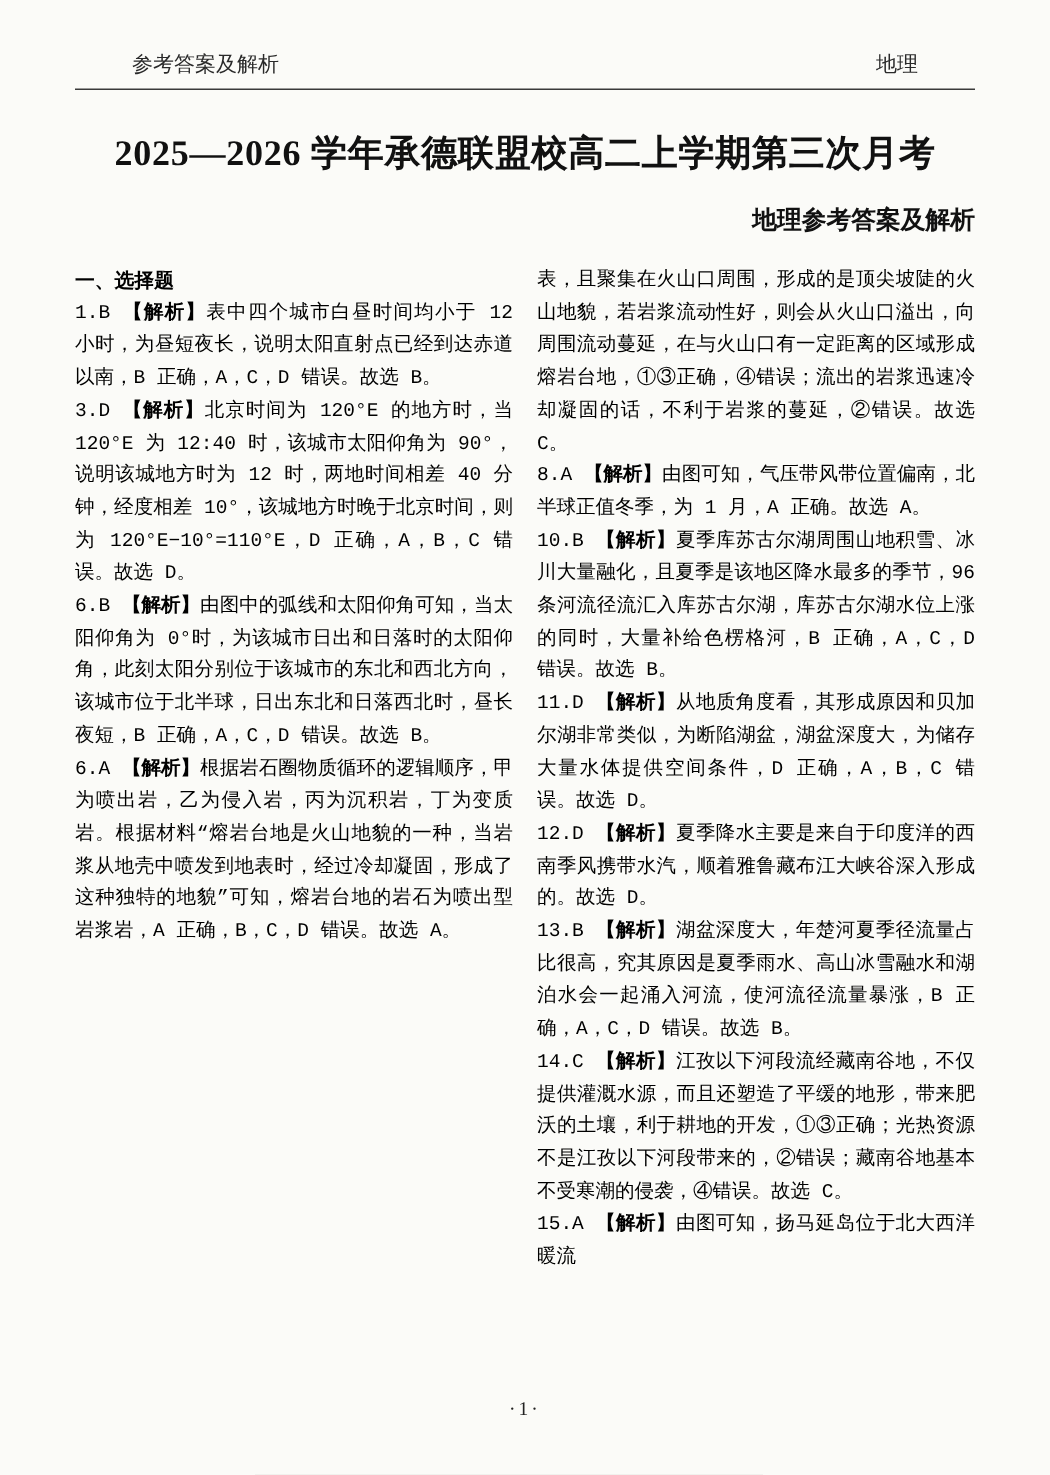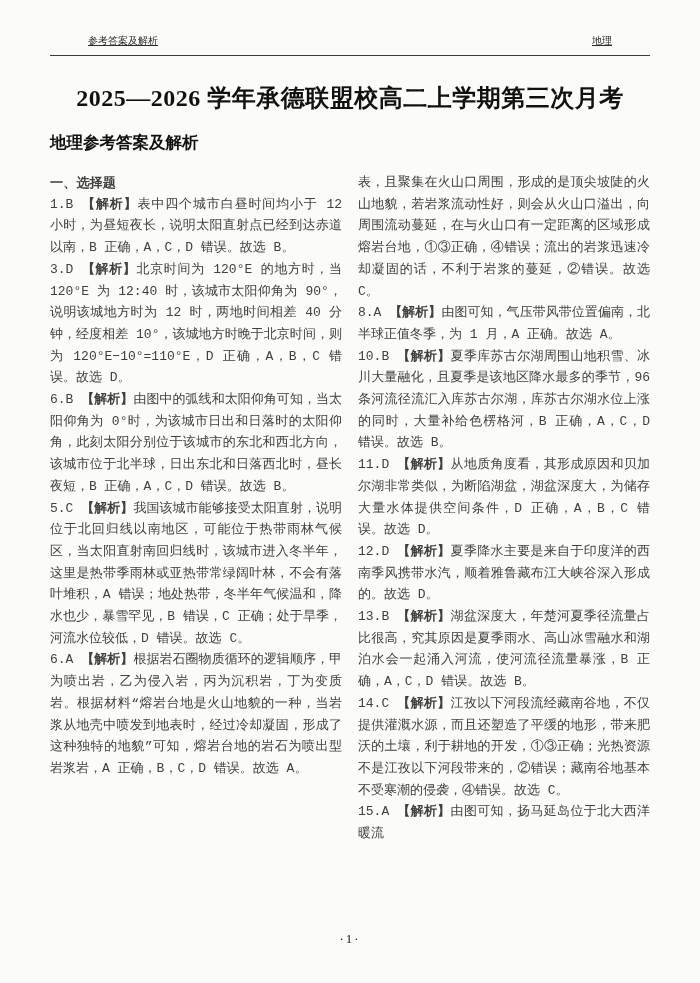--- a/index.html
+++ b/index.html
@@ -13,53 +13,52 @@
     font-family:"Liberation Serif","DejaVu Serif",serif;
     color:#1c1c1c;
     overflow:hidden;
   }
   .header {
     display:flex;
     justify-content:space-between;
     align-items:flex-start;
     padding:0 38px 7px 38px;
     border-bottom:1.6px solid #3a3a3a;
-    font-size:10px;
+    font-size:14px;
     color:#2a2a2a;
-    text-decoration:underline;
   }
   .title {
     margin:26px 0 0 0;
     text-align:center;
     font-size:24px;
     font-weight:bold;
     letter-spacing:0.5px;
     color:#111;
   }
   .subtitle {
     margin:18px 0 0 0;
-    text-align:left;
+    text-align:right;
     font-size:16.5px;
     font-weight:bold;
     color:#111;
   }
   .columns {
     display:flex;
     gap:16px;
     margin-top:18px;
     height:742px;
     overflow:hidden;
   }
   .col {
     flex:1 1 0;
     min-width:0;
     font-size:13px;
     line-height:21.7px;
     text-align:justify;
-    color:#404040;
+    color:#000000;
   }
   .section-title {
     margin:0;
     font-weight:bold;
     font-size:13.2px;
   }
   .item { margin:0;font-family:Liberation Mono, monospace; }
   .num { font-weight:normal; }
   .label { font-weight:bold; }
   .footer {
@@ -87,21 +86,20 @@
   <h2 class="subtitle">地理参考答案及解析</h2>
 
   <div class="columns">
 
     <div class="col">
       <p class="section-title">一、选择题</p>
       <div id="left-items">
           <p class="item"><span class="num">1.B</span> <span class="label">【解析】</span><span class="text">表中四个城市白昼时间均小于 12 小时，为昼短夜长，说明太阳直射点已经到达赤道以南，B 正确，A，C，D 错误。故选 B。</span></p>
           <p class="item"><span class="num">3.D</span> <span class="label">【解析】</span><span class="text">北京时间为 120°E 的地方时，当 120°E 为 12:40 时，该城市太阳仰角为 90°，说明该城地方时为 12 时，两地时间相差 40 分钟，经度相差 10°，该城地方时晚于北京时间，则为 120°E−10°=110°E，D 正确，A，B，C 错误。故选 D。</span></p>
           <p class="item"><span class="num">6.B</span> <span class="label">【解析】</span><span class="text">由图中的弧线和太阳仰角可知，当太阳仰角为 0°时，为该城市日出和日落时的太阳仰角，此刻太阳分别位于该城市的东北和西北方向，该城市位于北半球，日出东北和日落西北时，昼长夜短，B 正确，A，C，D 错误。故选 B。</span></p>
-          <p class="item"><span class="num">5.C</span> <span class="label">【解析】</span><span class="text">我国该城市能够接受太阳直射，说明位于北回归线以南地区，可能位于热带雨林气候区，当太阳直射南回归线时，该城市进入冬半年，这里是热带季雨林或亚热带常绿阔叶林，不会有落叶堆积，A 错误；地处热带，冬半年气候温和，降水也少，暴雪罕见，B 错误，C 正确；处于旱季，河流水位较低，D 错误。故选 C。</span></p>
           <p class="item"><span class="num">6.A</span> <span class="label">【解析】</span><span class="text">根据岩石圈物质循环的逻辑顺序，甲为喷出岩，乙为侵入岩，丙为沉积岩，丁为变质岩。根据材料“熔岩台地是火山地貌的一种，当岩浆从地壳中喷发到地表时，经过冷却凝固，形成了这种独特的地貌”可知，熔岩台地的岩石为喷出型岩浆岩，A 正确，B，C，D 错误。故选 A。</span></p>
         </div>
     </div>
 
     <div class="col">
       <p class="item">表，且聚集在火山口周围，形成的是顶尖坡陡的火山地貌，若岩浆流动性好，则会从火山口溢出，向周围流动蔓延，在与火山口有一定距离的区域形成熔岩台地，①③正确，④错误；流出的岩浆迅速冷却凝固的话，不利于岩浆的蔓延，②错误。故选 C。</p>
       <div id="right-items">
           <p class="item"><span class="num">8.A</span> <span class="label">【解析】</span><span class="text">由图可知，气压带风带位置偏南，北半球正值冬季，为 1 月，A 正确。故选 A。</span></p>
           <p class="item"><span class="num">10.B</span> <span class="label">【解析】</span><span class="text">夏季库苏古尔湖周围山地积雪、冰川大量融化，且夏季是该地区降水最多的季节，96 条河流径流汇入库苏古尔湖，库苏古尔湖水位上涨的同时，大量补给色楞格河，B 正确，A，C，D 错误。故选 B。</span></p>
           <p class="item"><span class="num">11.D</span> <span class="label">【解析】</span><span class="text">从地质角度看，其形成原因和贝加尔湖非常类似，为断陷湖盆，湖盆深度大，为储存大量水体提供空间条件，D 正确，A，B，C 错误。故选 D。</span></p>

